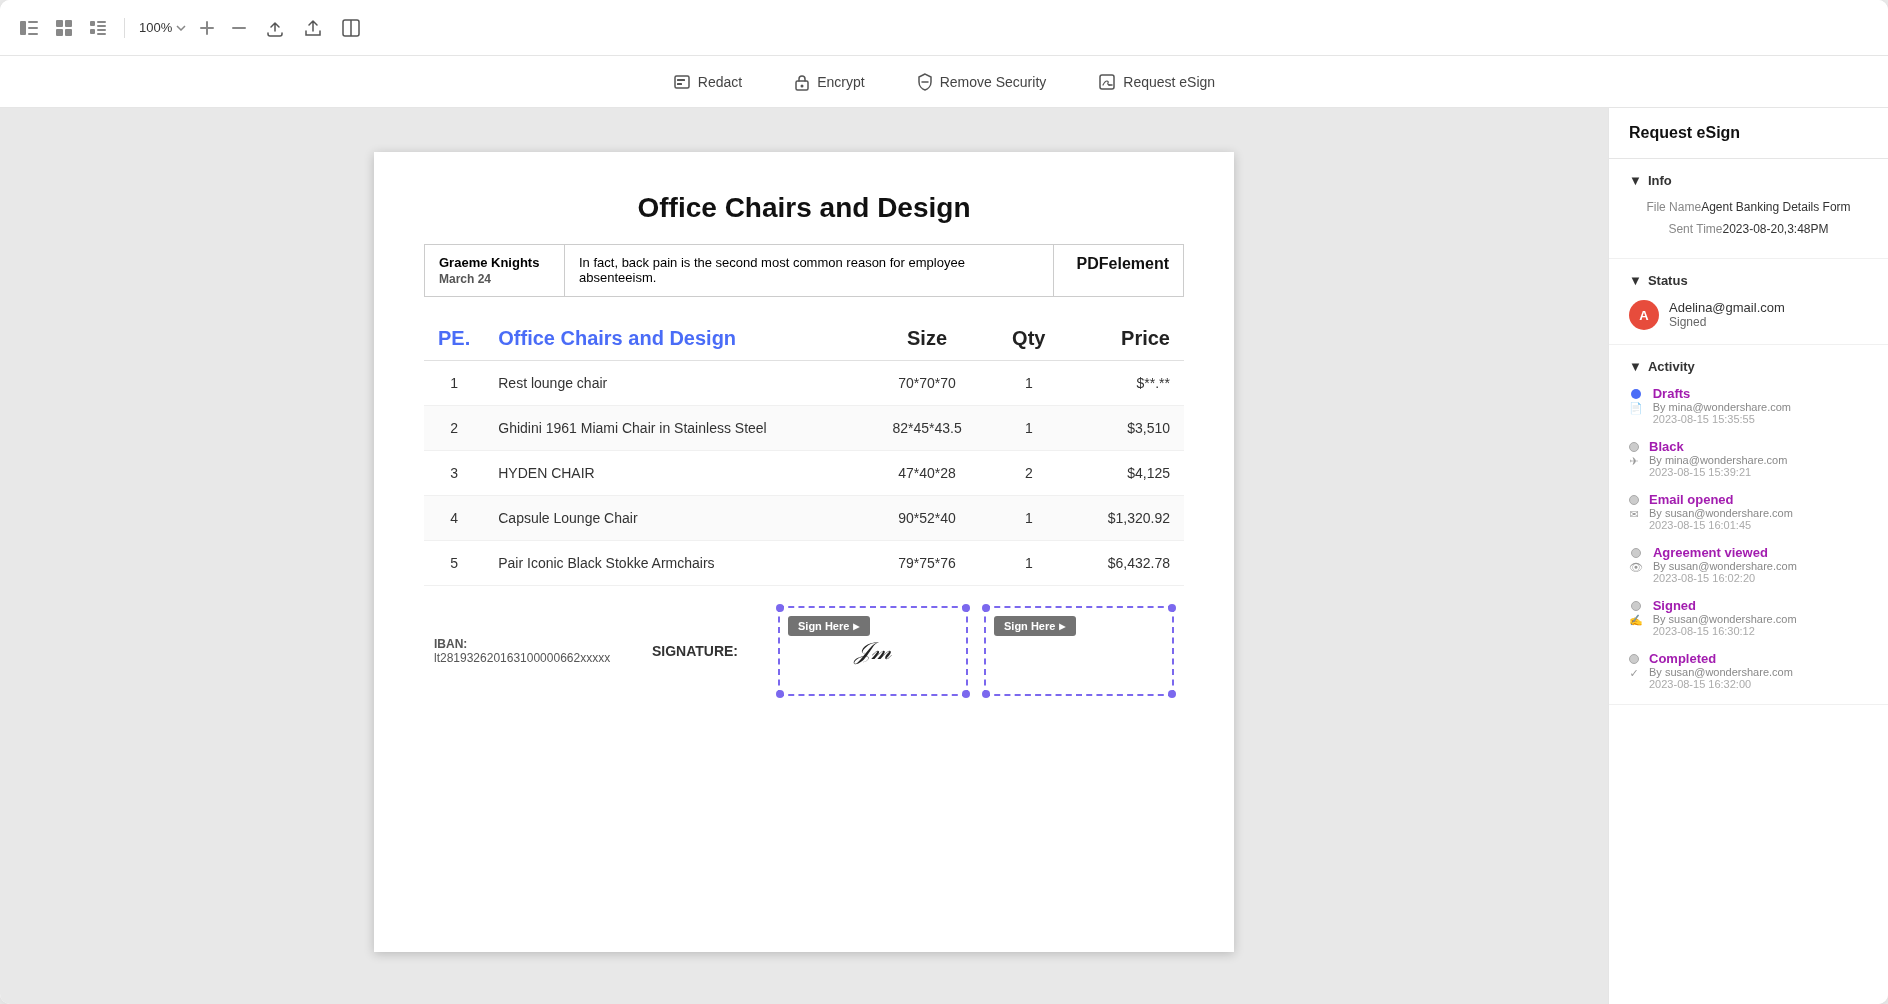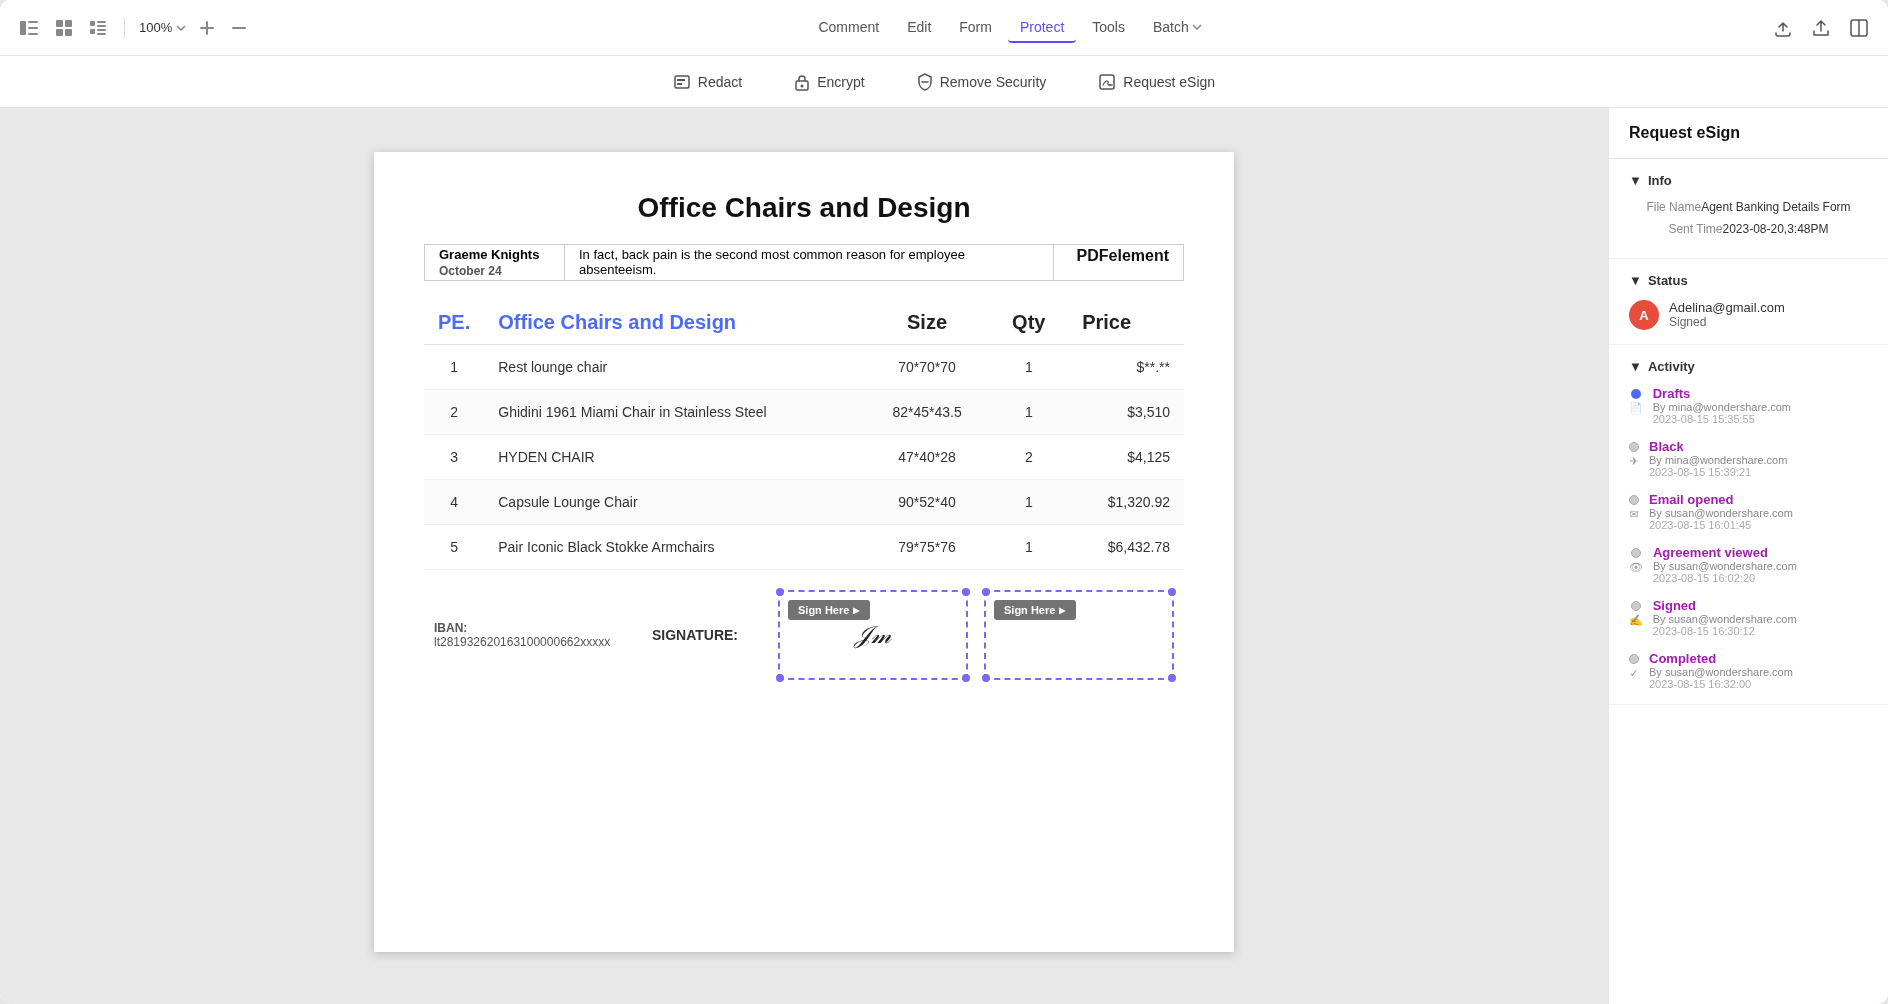--- a/index.html
+++ b/index.html
@@ -30,21 +30,21 @@
     
     .main-layout { display: flex; flex: 1; overflow: hidden; }
 
     
     .pdf-area { flex: 1; overflow-y: auto; background: #e8e8e8; display: flex; flex-direction: column; align-items: center; padding: 20px; }
     .pdf-page { background: white; width: 860px; min-height: 800px; box-shadow: 0 2px 10px rgba(0,0,0,0.2); padding: 40px 50px; position: relative; margin-top: 24px; }
 
     .doc-title { text-align: center; font-size: 28px; font-weight: 700; margin-bottom: 20px; color: #111; }
 
     .doc-header-table { width: 100%; border: 1px solid #ccc; border-collapse: collapse; margin-bottom: 20px; }
-    .doc-header-table td { padding: 2px 14px; border: 1px solid #ccc; vertical-align: top; font-size: 13px; }
+    .doc-header-table td { padding: 10px 14px; border: 1px solid #ccc; vertical-align: top; font-size: 13px; }
     .doc-header-table .author-cell { font-weight: 600; width: 140px; }
     .doc-header-table .author-date { font-size: 12px; color: #555; margin-top: 2px; }
     .doc-header-table .brand-cell { text-align: right; font-weight: 700; font-size: 16px; color: #111; width: 130px; }
 
     
     .data-table { width: 100%; border-collapse: collapse; margin-bottom: 20px; }
     .data-table th { text-align: left; padding: 10px 14px; font-size: 20px; font-weight: 600; color: #222; border-bottom: 1px solid #e0e0e0; }
     .data-table th.num-col { text-align: center; width: 60px; color: #4a6cf7; }
     .data-table th.title-col { color: #4a6cf7; }
     .data-table td { padding: 14px 14px; font-size: 14px; color: #333; border-bottom: 1px solid #f0f0f0; }
@@ -143,33 +143,20 @@
           <rect x="0" y="6" width="14" height="2" rx="1"></rect>
         </svg>
       </button>
       <button class="icon-btn">
         <svg width="14" height="2" viewBox="0 0 14 2" fill="#888">
           <rect x="0" y="0" width="14" height="2" rx="1"></rect>
         </svg>
       </button>
     </div>
 
-    <div class="toolbar-nav">
-      <a class="nav-item">Comment</a>
-      <a class="nav-item">Edit</a>
-      <a class="nav-item">Form</a>
-      <a class="nav-item active">Protect</a>
-      <a class="nav-item">Tools</a>
-      <a class="nav-item nav-item-dropdown">
-        <span>Batch</span>
-        <svg width="10" height="6" viewBox="0 0 10 6" fill="#888">
-          <path d="M1 1l4 4 4-4" stroke="#888" stroke-width="1.5" fill="none"></path>
-        </svg>
-      </a>
-    </div>
 
     <div class="toolbar-right">
       <button class="icon-btn">
         <svg width="18" height="18" viewBox="0 0 18 18" fill="none">
           <path d="M9 12V4M9 4L5 8M9 4l4 4" stroke="#555" stroke-width="1.5" stroke-linecap="round"></path>
           <path d="M2 14v1a2 2 0 002 2h10a2 2 0 002-2v-1" stroke="#555" stroke-width="1.5" stroke-linecap="round"></path>
         </svg>
       </button>
       <button class="icon-btn">
         <svg width="18" height="18" viewBox="0 0 18 18" fill="none">
@@ -233,36 +220,36 @@
     <div class="pdf-area">
       <div class="pdf-page">
 
         <h1 class="doc-title">Office Chairs and Design</h1>
 
         <table class="doc-header-table">
           <tbody>
               <tr>
             <td class="author-cell">
               <div>Graeme Knights</div>
-              <div class="author-date">October 24</div>
+              <div class="author-date">March 24</div>
             </td>
             <td>In fact, back pain is the second most common reason for employee absenteeism.</td>
             <td class="brand-cell">PDFelement</td>
           </tr>
         </tbody>
           </table>
 
         <table class="data-table">
           <thead>
             <tr>
               <th class="num-col">PE.</th>
               <th class="title-col">Office Chairs and Design</th>
               <th style="text-align:center">Size</th>
               <th style="text-align:center">Qty</th>
-              <th style="text-align:left">Price</th>
+              <th style="text-align:right">Price</th>
             </tr>
           </thead>
           <tbody id="table-body">
           <tr>
     <td class="center">1</td>
     <td>Rest lounge chair</td>
     <td class="center">70*70*70</td>
     <td class="center">1</td>
     <td class="right">$**.**</td>
   </tr>

